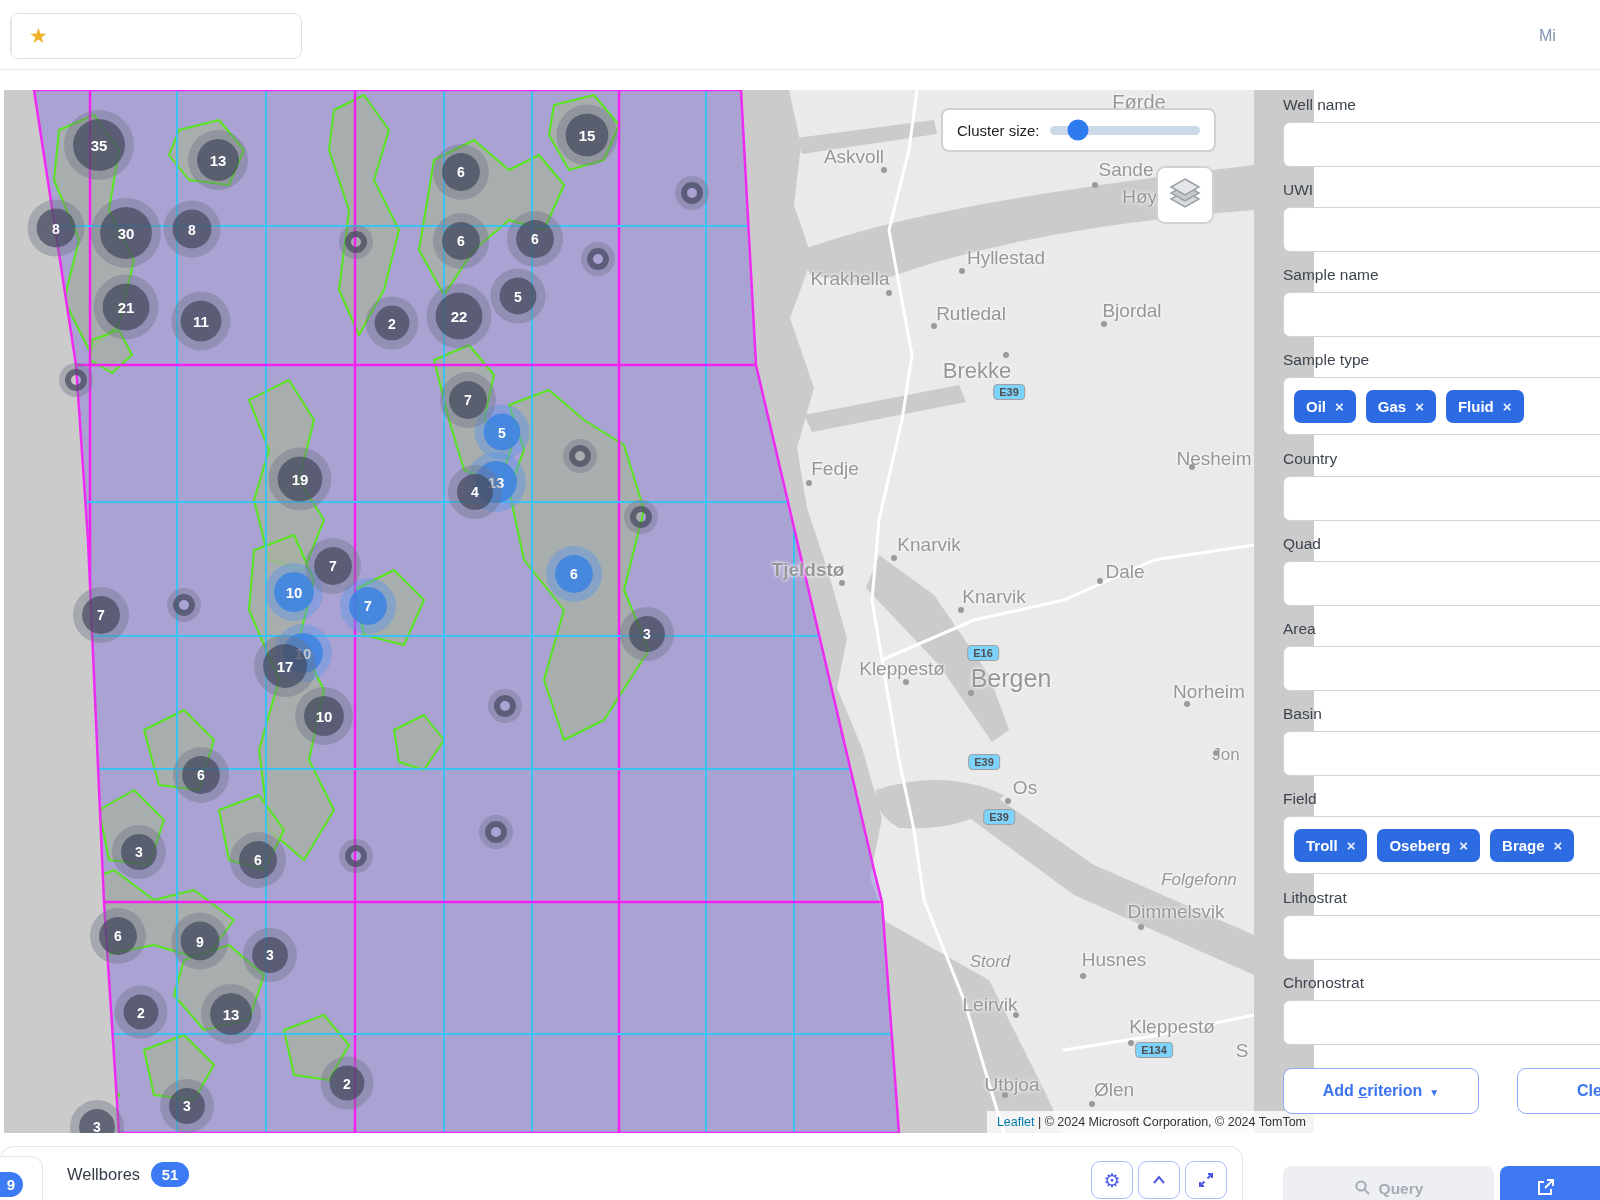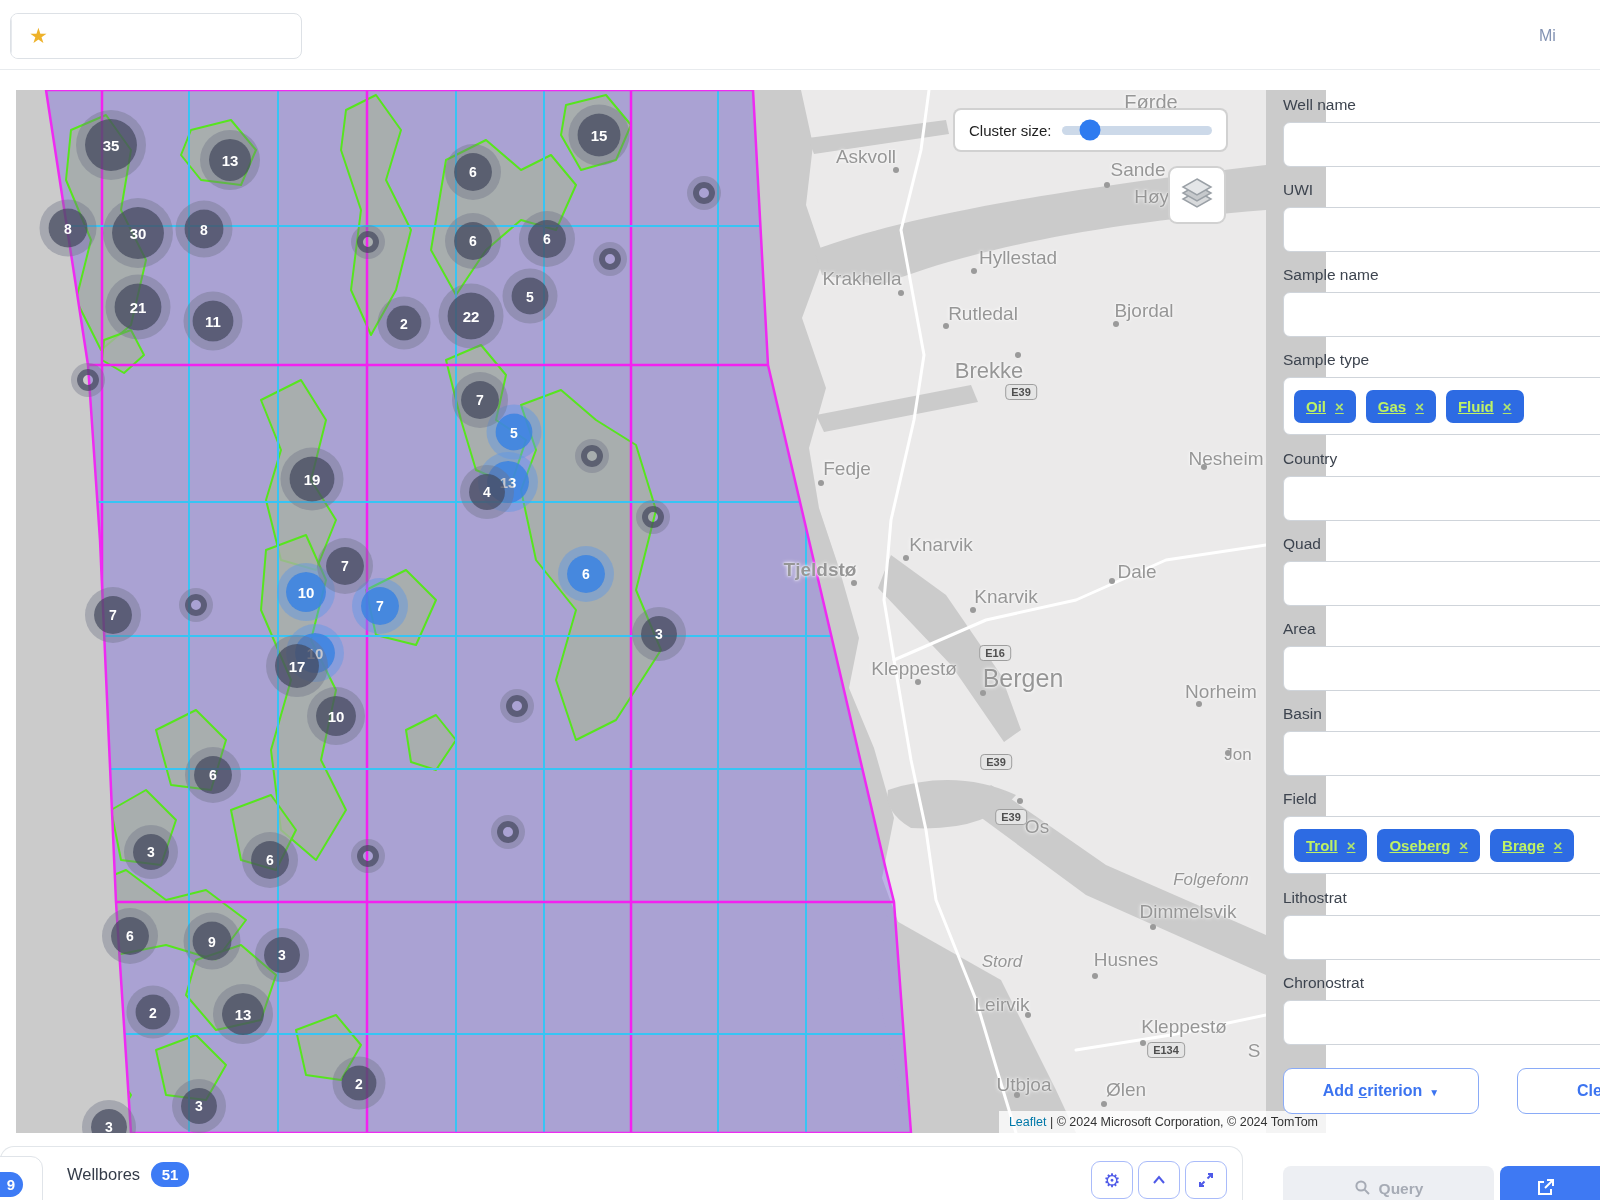--- a/index.html
+++ b/index.html
@@ -11,40 +11,40 @@
     border-bottom:1px solid #e8ebee; z-index:40; }
   .viewname-group { position:absolute; left:10px; top:13px; width:292px; height:46px;
     border:1px solid #dde1e6; border-radius:8px; background:#fff; display:flex; overflow:hidden; }
   .viewname-input { flex:1; border:none; outline:none; padding:0 16px; font-size:16px; color:#333;
     font-family:"Liberation Sans",sans-serif; }
   .fav-btn { width:54px; border:none; border-left:1px solid #e6e9ed; background:#fff; cursor:pointer;
     color:#eeb22a; font-size:21px; line-height:44px; }
   .top-right-text { position:absolute; left:1539px; top:27px; font-size:16px; color:#8393b3; }
 
   
-  .map { position:absolute; left:16px; top:90px; width:1310px; height:1043px; overflow:hidden;
+  .map { position:absolute; left:4px; top:90px; width:1310px; height:1043px; overflow:hidden;
     background:#cbcbcb; }
   .map svg.base { position:absolute; left:0; top:0; }
   .sea { fill:#cbcbcb; }
   .land { fill:#ebeaea; }
   .fjord { fill:#cbcbcb; }
   .road { fill:none; stroke:#ffffff; stroke-width:3; stroke-linejoin:round; stroke-linecap:round; }
   .overlayfill { fill:rgba(125,105,222,0.42); }
   .overlayedge { fill:none; stroke:#ee2bf2; stroke-width:2.5; stroke-linejoin:round; }
   .island { fill:rgba(168,177,164,0.78); stroke:#57e51e; stroke-width:2; stroke-linejoin:round; }
   .gl-c { stroke:#37c4f4; stroke-width:2; }
   .gl-m { stroke:#f321f0; stroke-width:2.5; }
 
   .layer { position:absolute; left:0; top:0; width:1250px; height:1043px; }
   .maplabel { position:absolute; transform:translate(-50%,-50%); color:#969696; white-space:nowrap;
     text-shadow:0 0 2px #fff, 0 0 4px #fff; z-index:3; }
   .maplabel.it { font-style:italic; }
   .mapdot { position:absolute; width:6px; height:6px; border-radius:50%; background:#9a9a9a;
     transform:translate(-50%,-50%); z-index:3; }
-  .roadbadge { position:absolute; transform:translate(-50%,-50%); background:#e5e5e5;
+  .roadbadge { position:absolute; transform:translate(-50%,-50%); background:#7dd3fc;
     border:1.5px solid #9e9e9e; border-radius:4px; font-size:11px; font-weight:bold; color:#4f4f4f;
     padding:1px 5px; z-index:3; white-space:nowrap; }
 
   .cluster { position:absolute; transform:translate(-50%,-50%); border-radius:50%; z-index:5;
     display:flex; align-items:center; justify-content:center; color:#fff; font-weight:bold; }
   .cluster.gray { background:rgba(73,78,99,0.82); box-shadow:0 0 0 9px rgba(110,114,134,0.40); }
   .cluster.blue { background:rgba(62,132,226,0.92); box-shadow:0 0 0 9px rgba(93,150,230,0.45); }
   .ringmark { position:absolute; transform:translate(-50%,-50%); width:22px; height:22px;
     border:6px solid rgba(72,76,97,0.8); border-radius:50%;
     box-shadow:0 0 0 6px rgba(110,114,134,0.38); z-index:4; }
@@ -69,22 +69,22 @@
 
   
   .sidebar { position:absolute; left:1283px; top:70px; width:400px; padding-top:26px; z-index:30; }
   .field { margin-bottom:0; }
   .field .flabel { font-size:15.5px; color:#3d444f; height:20px; margin-bottom:6px; display:block; }
   .field input.fctl { width:350px; height:45px; border:1px solid #cfd4da; border-radius:7px;
     background:#fff; margin-bottom:14px; padding:0 12px; font-size:15px; color:#333; outline:none;
     font-family:"Liberation Sans",sans-serif; }
   .tagbox { width:350px; height:58px; border:1px solid #cfd4da; border-radius:7px; background:#fff;
     margin-bottom:15px; display:flex; align-items:center; padding:0 10px; gap:10px; }
-  .tag { background:#2d6be3; color:#bef264; font-weight:bold; font-size:15px; border-radius:7px;
-    padding:8px 12px; white-space:nowrap; display:flex; align-items:center; gap:9px; cursor:pointer;text-decoration:underline; }
+  .tag { background:#2d6be3; color:#ffffff; font-weight:bold; font-size:15px; border-radius:7px;
+    padding:8px 12px; white-space:nowrap; display:flex; align-items:center; gap:9px; cursor:pointer; }
   .tag .x { font-weight:bold; opacity:0.9; }
 
   .crit-row { display:flex; gap:38px; margin-top:9px; }
   .btn-outline { height:46px; border:1px solid #8aabf7; border-radius:9px; background:#fff;
     color:#3c74f0; font-size:16px; font-weight:600; cursor:pointer;
     display:flex; align-items:center; justify-content:center; gap:7px;
     font-family:"Liberation Sans",sans-serif; }
   .btn-add { width:196px; }
   .btn-clear { width:160px; }
   .ukey { text-decoration:underline; }
@@ -196,21 +196,21 @@
       <div class="maplabel" style="left: 973px; top: 281px; font-size: 22px;">Brekke</div>
       <div class="maplabel" style="left: 831px; top: 379px; font-size: 19px;">Fedje</div>
       <div class="maplabel" style="left: 1210px; top: 369px; font-size: 19px;">Nesheim</div>
       <div class="maplabel" style="left: 925px; top: 455px; font-size: 19px;">Knarvik</div>
       <div class="maplabel" style="left: 804px; top: 480px; font-size: 19px; font-weight: bold;">Tjeldstø</div>
       <div class="maplabel" style="left: 1121px; top: 482px; font-size: 19px;">Dale</div>
       <div class="maplabel" style="left: 990px; top: 507px; font-size: 19px;">Knarvik</div>
       <div class="maplabel" style="left: 898px; top: 579px; font-size: 19px;">Kleppestø</div>
       <div class="maplabel" style="left: 1007px; top: 588px; font-size: 25px;">Bergen</div>
       <div class="maplabel" style="left: 1205px; top: 602px; font-size: 19px;">Norheim</div>
-      <div class="maplabel" style="left: 1021px; top: 698px; font-size: 19px; margin-top: 39px;">Os</div>
+      <div class="maplabel" style="left: 1021px; top: 698px; font-size: 19px;">Os</div>
       <div class="maplabel" style="left: 1222px; top: 665px; font-size: 17px;">Jon</div>
       <div class="maplabel it" style="left: 1195px; top: 790px; font-size: 17px;">Folgefonn</div>
       <div class="maplabel" style="left: 1172px; top: 822px; font-size: 19px;">Dimmelsvik</div>
       <div class="maplabel it" style="left: 986px; top: 872px; font-size: 17px;">Stord</div>
       <div class="maplabel" style="left: 1110px; top: 870px; font-size: 19px;">Husnes</div>
       <div class="maplabel" style="left: 986px; top: 915px; font-size: 19px;">Leirvik</div>
       <div class="maplabel" style="left: 1168px; top: 937px; font-size: 19px;">Kleppestø</div>
       <div class="maplabel" style="left: 1008px; top: 995px; font-size: 19px;">Utbjoa</div>
       <div class="maplabel" style="left: 1110px; top: 1000px; font-size: 19px;">Ølen</div>
       <div class="maplabel" style="left: 1238px; top: 961px; font-size: 19px;">S</div>

